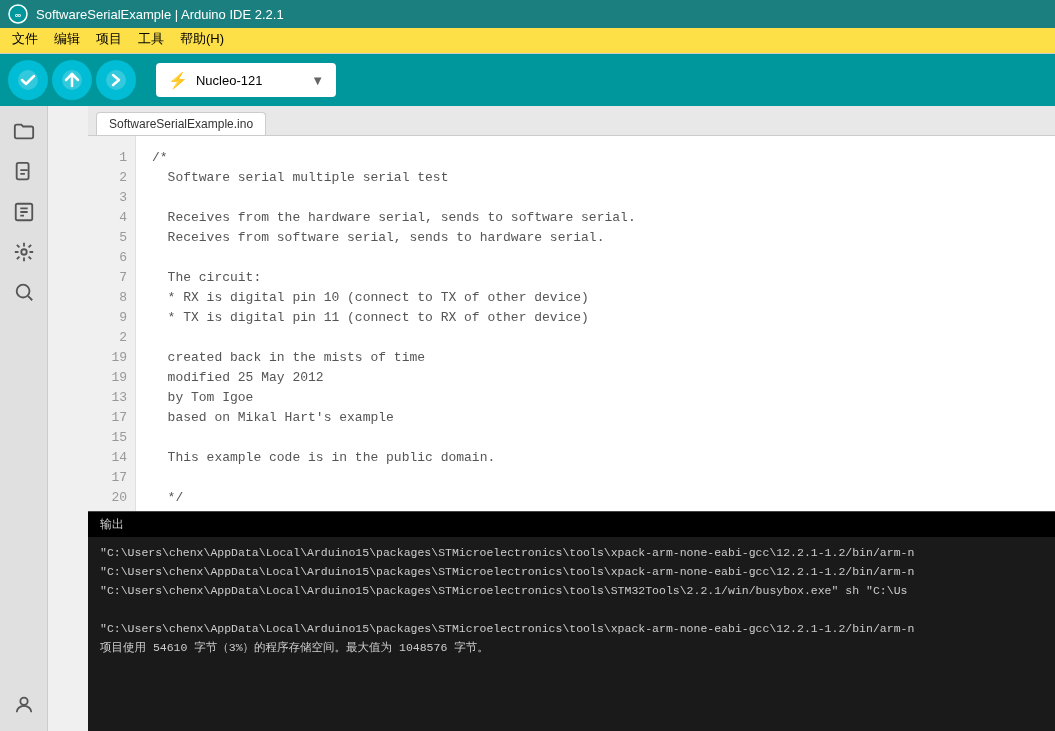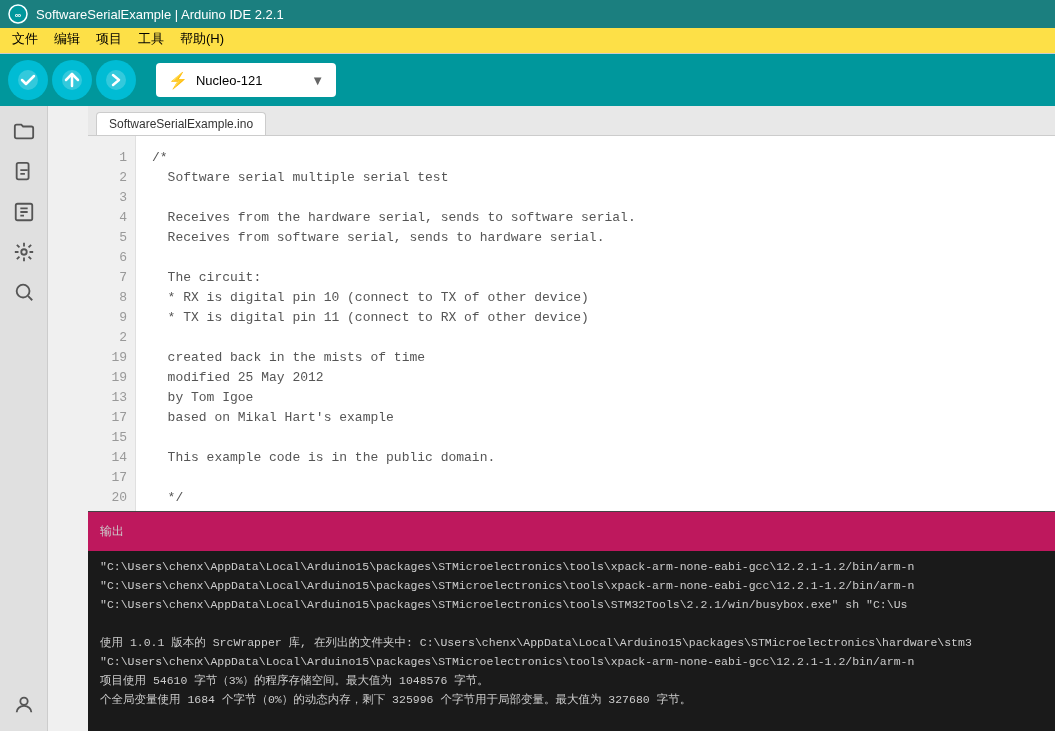--- a/index.html
+++ b/index.html
@@ -166,23 +166,23 @@
     #output-panel {
       height: 220px;
       background: #1a1a1a;
       color: #cccccc;
       font-family: 'Courier New', monospace;
       font-size: 11.5px;
       display: flex;
       flex-direction: column;
     }
     #output-header {
-      background: #be185d;
+      background: #000000;
       color: #ccc;
-      padding: 11px 12px;
+      padding: 4px 12px;
       font-size: 12px;
       border-top: 1px solid #444;
       font-family: 'Segoe UI', sans-serif;
     }
     #output-content {
       padding: 6px 12px;
       overflow: hidden;
       line-height: 19px;
       flex: 1;
     }
@@ -325,21 +325,19 @@
   */</div>
     </div>
 
     <div id="output-panel">
       <div id="output-header">输出</div>
       <div id="output-content">
         <div class="output-line">"C:\Users\chenx\AppData\Local\Arduino15\packages\STMicroelectronics\tools\xpack-arm-none-eabi-gcc\12.2.1-1.2/bin/arm-n</div>
         <div class="output-line">"C:\Users\chenx\AppData\Local\Arduino15\packages\STMicroelectronics\tools\xpack-arm-none-eabi-gcc\12.2.1-1.2/bin/arm-n</div>
         <div class="output-line">"C:\Users\chenx\AppData\Local\Arduino15\packages\STMicroelectronics\tools\STM32Tools\2.2.1/win/busybox.exe" sh "C:\Us</div>
         <div class="output-line">&nbsp;</div>
-        <div class="output-line">使用 1.0.1 版本的 SrcWrapper 库, 在列出的文件夹中: C:\Users\chenx\AppData\Local\Arduino15\packages\STMicroelectronics\hardware\stm3</div>
         <div class="output-line">"C:\Users\chenx\AppData\Local\Arduino15\packages\STMicroelectronics\tools\xpack-arm-none-eabi-gcc\12.2.1-1.2/bin/arm-n</div>
         <div class="output-line">项目使用 54610 字节（3%）的程序存储空间。最大值为 1048576 字节。</div>
-        <div class="output-line">个全局变量使用 1684 个字节（0%）的动态内存，剩下 325996 个字节用于局部变量。最大值为 327680 字节。</div>
       </div>
     </div>
 
   </div>
 </div>
 
 </body></html>

